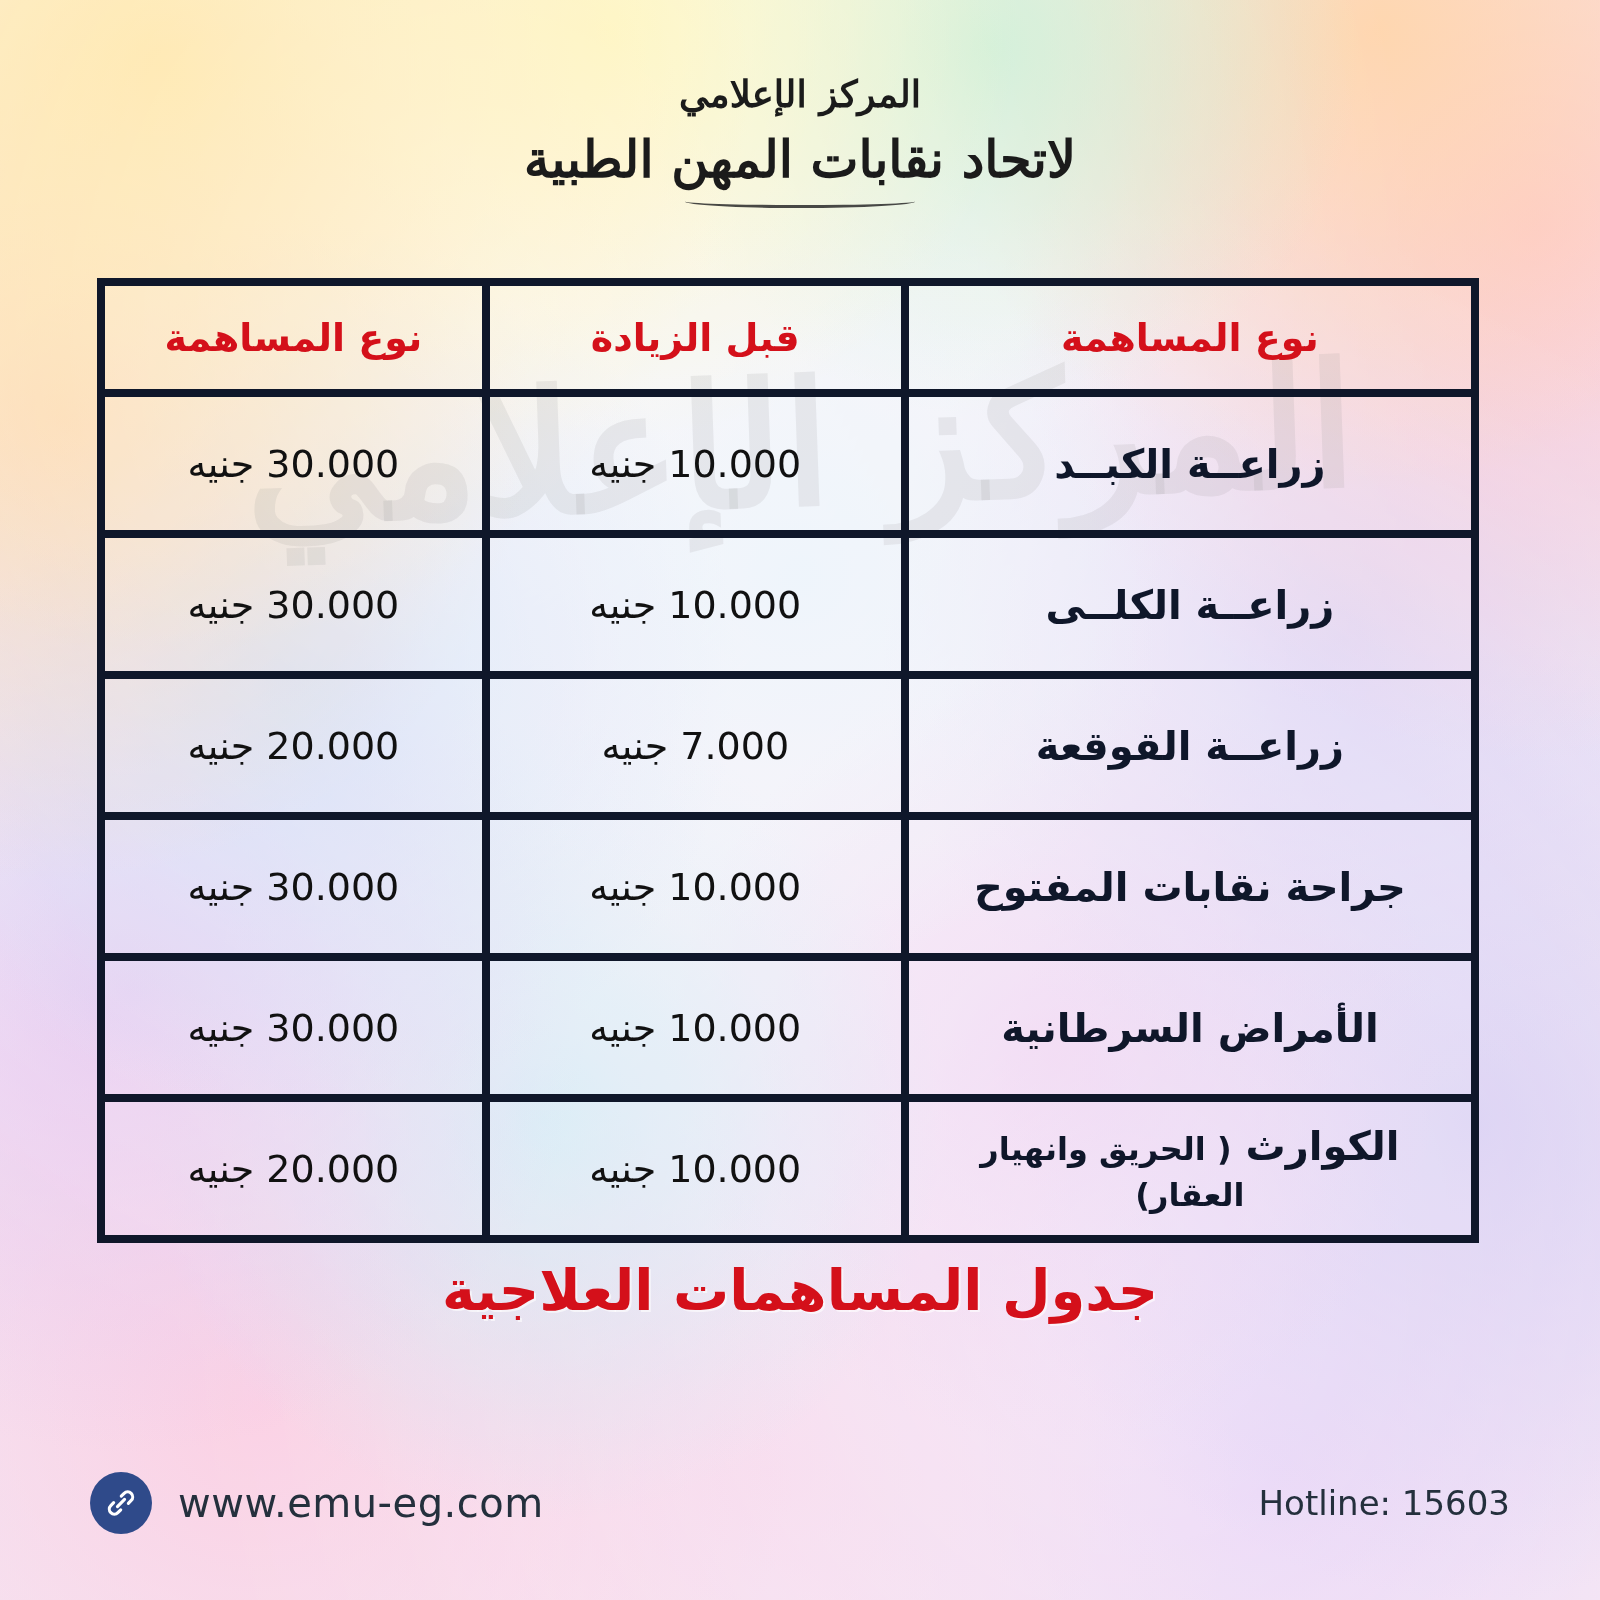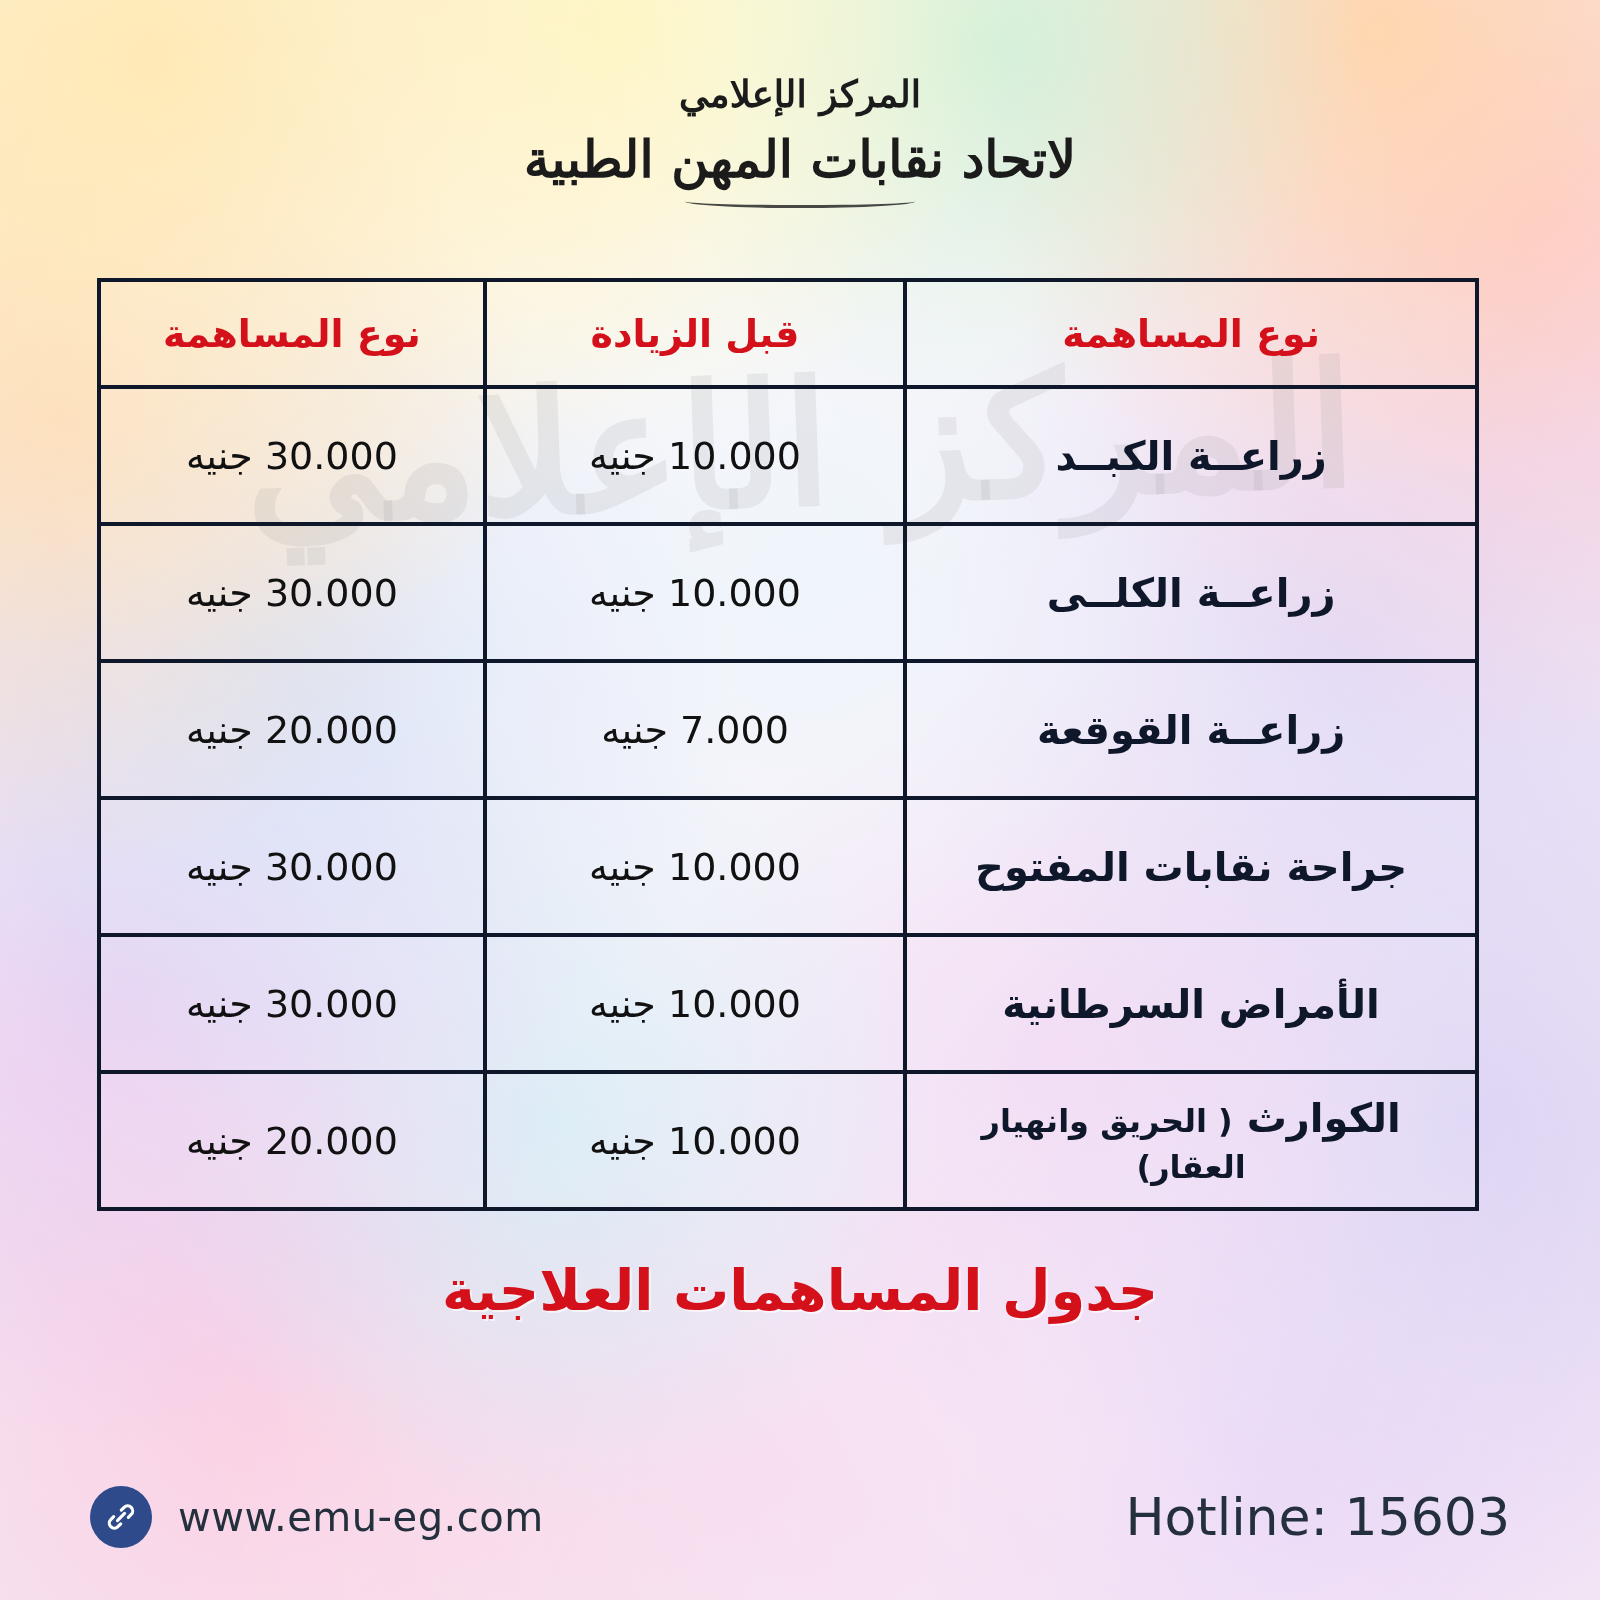--- a/index.html
+++ b/index.html
@@ -115,21 +115,21 @@
     width: 1382px;
   }
   table.contrib {
     width: 100%;
     border-collapse: collapse;
     table-layout: fixed;
     background: rgba(255,255,255,0.10);
   }
   table.contrib th,
   table.contrib td {
-    border: 4px solid #0f172a;
+    border: 8px solid #0f172a;
     padding: 0 26px;
     height: 133px;
     vertical-align: middle;
     font-family: "DejaVu Sans", "Liberation Sans", sans-serif;
   }
   table.contrib thead th {
     height: 103px;
     color: #d4101a;
     font-size: 38px;
     font-weight: bold;
@@ -168,21 +168,21 @@
     font-size: 56px;
     font-weight: bold;
     color: #d4101a;
     letter-spacing: 1px;
     text-shadow: 2px 2px 0 rgba(255,255,255,0.6);
   }
 
   
   .footer-bar {
     position: absolute;
-    bottom: 52px;
+    bottom: 66px;
     left: 90px;
     right: 90px;
     display: flex;
     flex-direction: row-reverse;
     align-items: center;
     justify-content: space-between;
   }
   .site-group {
     display: flex;
     flex-direction: row-reverse;
@@ -201,21 +201,21 @@
   .link-badge svg { display:block; }
   .site-url {
     font-family: "DejaVu Sans", "Liberation Sans", sans-serif;
     font-size: 40px;
     color: #24303d;
     letter-spacing: 0.5px;
     direction: ltr;
   }
   .hotline {
     font-family: "DejaVu Sans", "Liberation Sans", sans-serif;
-    font-size: 52px;
+    font-size: 34px;
     color: #24303d;
     direction: ltr;
   }
 </style>
 </head>
 <body>
 
 <div id="page">
   <div id="bg"></div>
   <div id="watermark">المركز الإعلامي</div>

